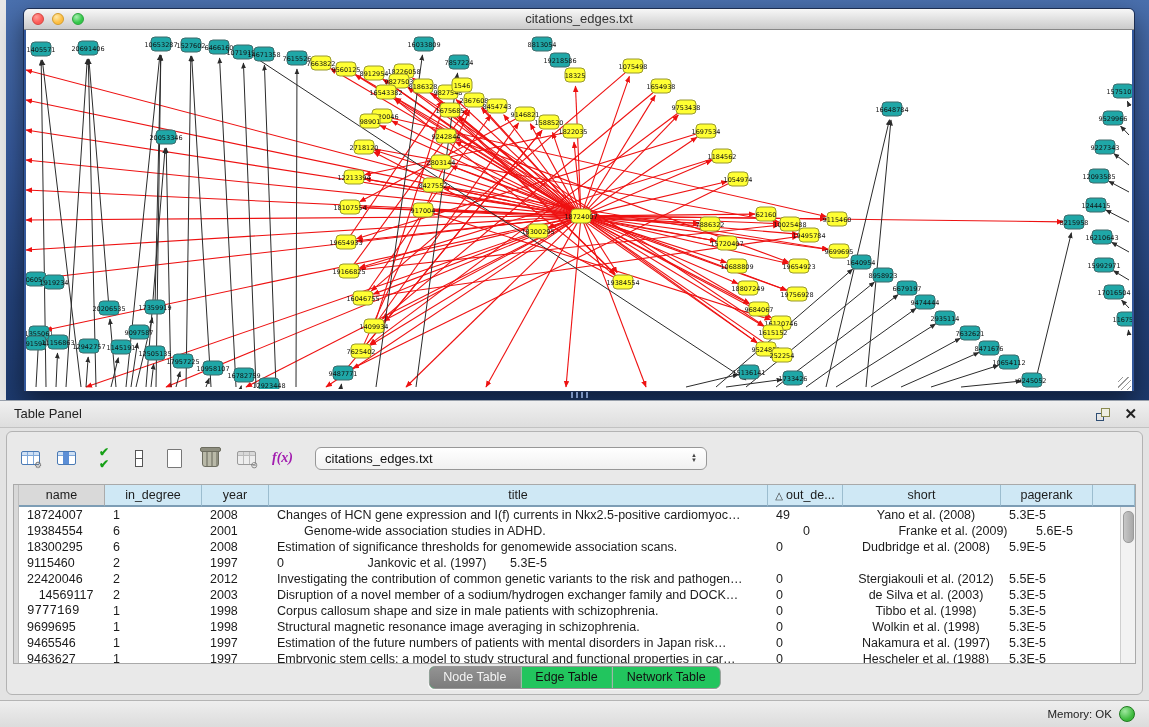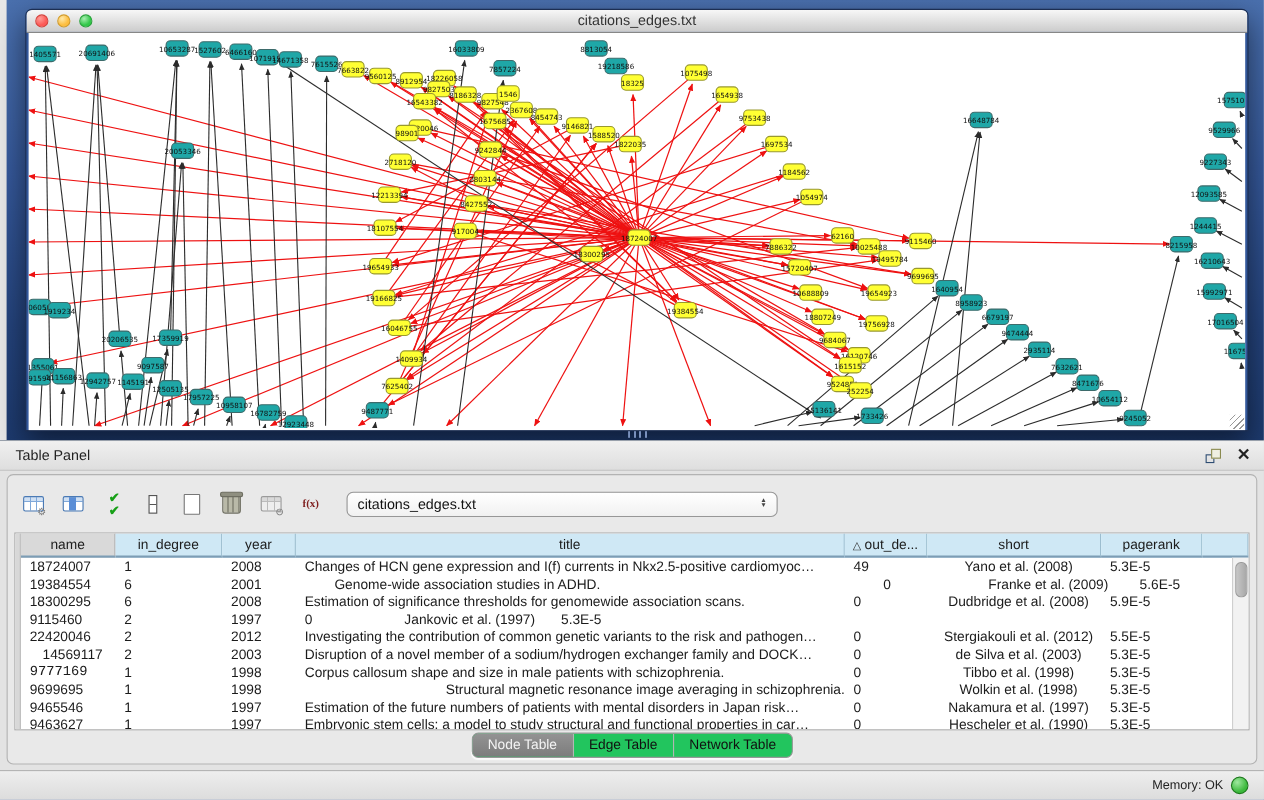--- a/index.html
+++ b/index.html
@@ -59,21 +59,21 @@
       linear-gradient(to bottom,#d9d9d9 0 3px,#bbb 3px 4px,#eee 4px);}
   .mini{position:absolute;right:2px;bottom:2px;font-size:9px;color:#777;line-height:9px;}
   .checks{color:#17a017;font-size:12px;font-weight:bold;letter-spacing:-3px;line-height:12px;}
   .domino{width:8px;height:17px;box-sizing:border-box;border:1px solid #555;background:
       linear-gradient(to bottom,#fff 0 7px,#555 7px 8px,#fff 8px);}
   .page{width:13px;height:17px;background:#fff;border:1px solid #777;border-radius:1px;}
   .trash{width:15px;height:16px;position:relative;border-radius:2px 2px 3px 3px;
       background:repeating-linear-gradient(90deg,#b9b9a8 0 3px,#8f8f80 3px 5px);border:1px solid #6d6d60;}
   .trash::before{content:"";position:absolute;left:-3px;top:-3px;width:19px;height:3px;
       background:#8f8f80;border:1px solid #6d6d60;border-radius:2px;}
-  .fx{font-family:"Liberation Serif",serif;font-weight:bold;font-size:10px;color:#7f1d1d;}
+  .fx{font-family:"Liberation Serif",serif;font-style:italic;font-weight:bold;font-size:14px;color:#a21caf;}
   .combo{margin-left:10px;width:392px;height:23px;box-sizing:border-box;
     background:linear-gradient(#ffffff,#f1f1f1);border:1px solid #979797;border-radius:6px;
     font-size:13px;color:#111;display:flex;align-items:center;justify-content:space-between;
     padding:0 9px;}
   .updown{display:flex;flex-direction:column;font-size:6px;color:#444;line-height:5px;}
 
   .datatable{position:absolute;left:6px;right:6px;top:52px;bottom:30px;
     background:#fff;border:1px solid #a9a9a9;overflow:hidden;}
   .gutter{position:absolute;left:0;top:0;bottom:0;width:4px;background:#d8d8d8;border-right:1px solid #bdbdbd;}
   .thead{position:absolute;left:5px;right:0;top:0;height:22px;display:flex;}
@@ -839,41 +839,41 @@
             <div class="td" style="width: 67px; text-align: left;">1998</div>
             <div class="td" style="width: 499px; text-align: left;">Corpus callosum shape and size in male patients with schizophrenia.</div>
             <div class="td" style="width: 75px; text-align: left;">0</div>
             <div class="td" style="width: 158px; text-align: center;">Tibbo et al. (1998)</div>
             <div class="td" style="width: 92px; text-align: left;">5.3E-5</div>
           </div>
           <div class="tr">
             <div class="td" style="width: 86px; text-align: left;">9699695</div>
             <div class="td" style="width: 97px; text-align: left;">1</div>
             <div class="td" style="width: 67px; text-align: left;">1998</div>
-            <div class="td" style="width: 499px; text-align: right;">Structural magnetic resonance image averaging in schizophrenia.</div>
+            <div class="td" style="width: 499px; text-align: left;">Structural magnetic resonance image averaging in schizophrenia.</div>
             <div class="td" style="width: 75px; text-align: left;">0</div>
             <div class="td" style="width: 158px; text-align: center;">Wolkin et al. (1998)</div>
             <div class="td" style="width: 92px; text-align: left;">5.3E-5</div>
           </div>
           <div class="tr">
             <div class="td" style="width: 86px; text-align: left;">9465546</div>
             <div class="td" style="width: 97px; text-align: left;">1</div>
             <div class="td" style="width: 67px; text-align: left;">1997</div>
             <div class="td" style="width: 499px; text-align: left;">Estimation of the future numbers of patients with mental disorders in Japan risk…</div>
             <div class="td" style="width: 75px; text-align: left;">0</div>
             <div class="td" style="width: 158px; text-align: center;">Nakamura et al. (1997)</div>
             <div class="td" style="width: 92px; text-align: left;">5.3E-5</div>
           </div>
           <div class="tr">
             <div class="td" style="width: 86px; text-align: left;">9463627</div>
             <div class="td" style="width: 97px; text-align: left;">1</div>
             <div class="td" style="width: 67px; text-align: left;">1997</div>
             <div class="td" style="width: 499px; text-align: left;">Embryonic stem cells: a model to study structural and functional properties in car…</div>
             <div class="td" style="width: 75px; text-align: left;">0</div>
-            <div class="td" style="width: 158px; text-align: center;">Hescheler et al. (1990)</div>
+            <div class="td" style="width: 158px; text-align: center;">Hescheler et al. (1988)</div>
             <div class="td" style="width: 92px; text-align: left;">5.3E-5</div>
           </div>
         </div>
       <div class="vscroll">
         <div class="vthumb"></div>
       </div>
     </div>
 
     <div class="tabs">
       <span class="tab sel">Node Table</span>

